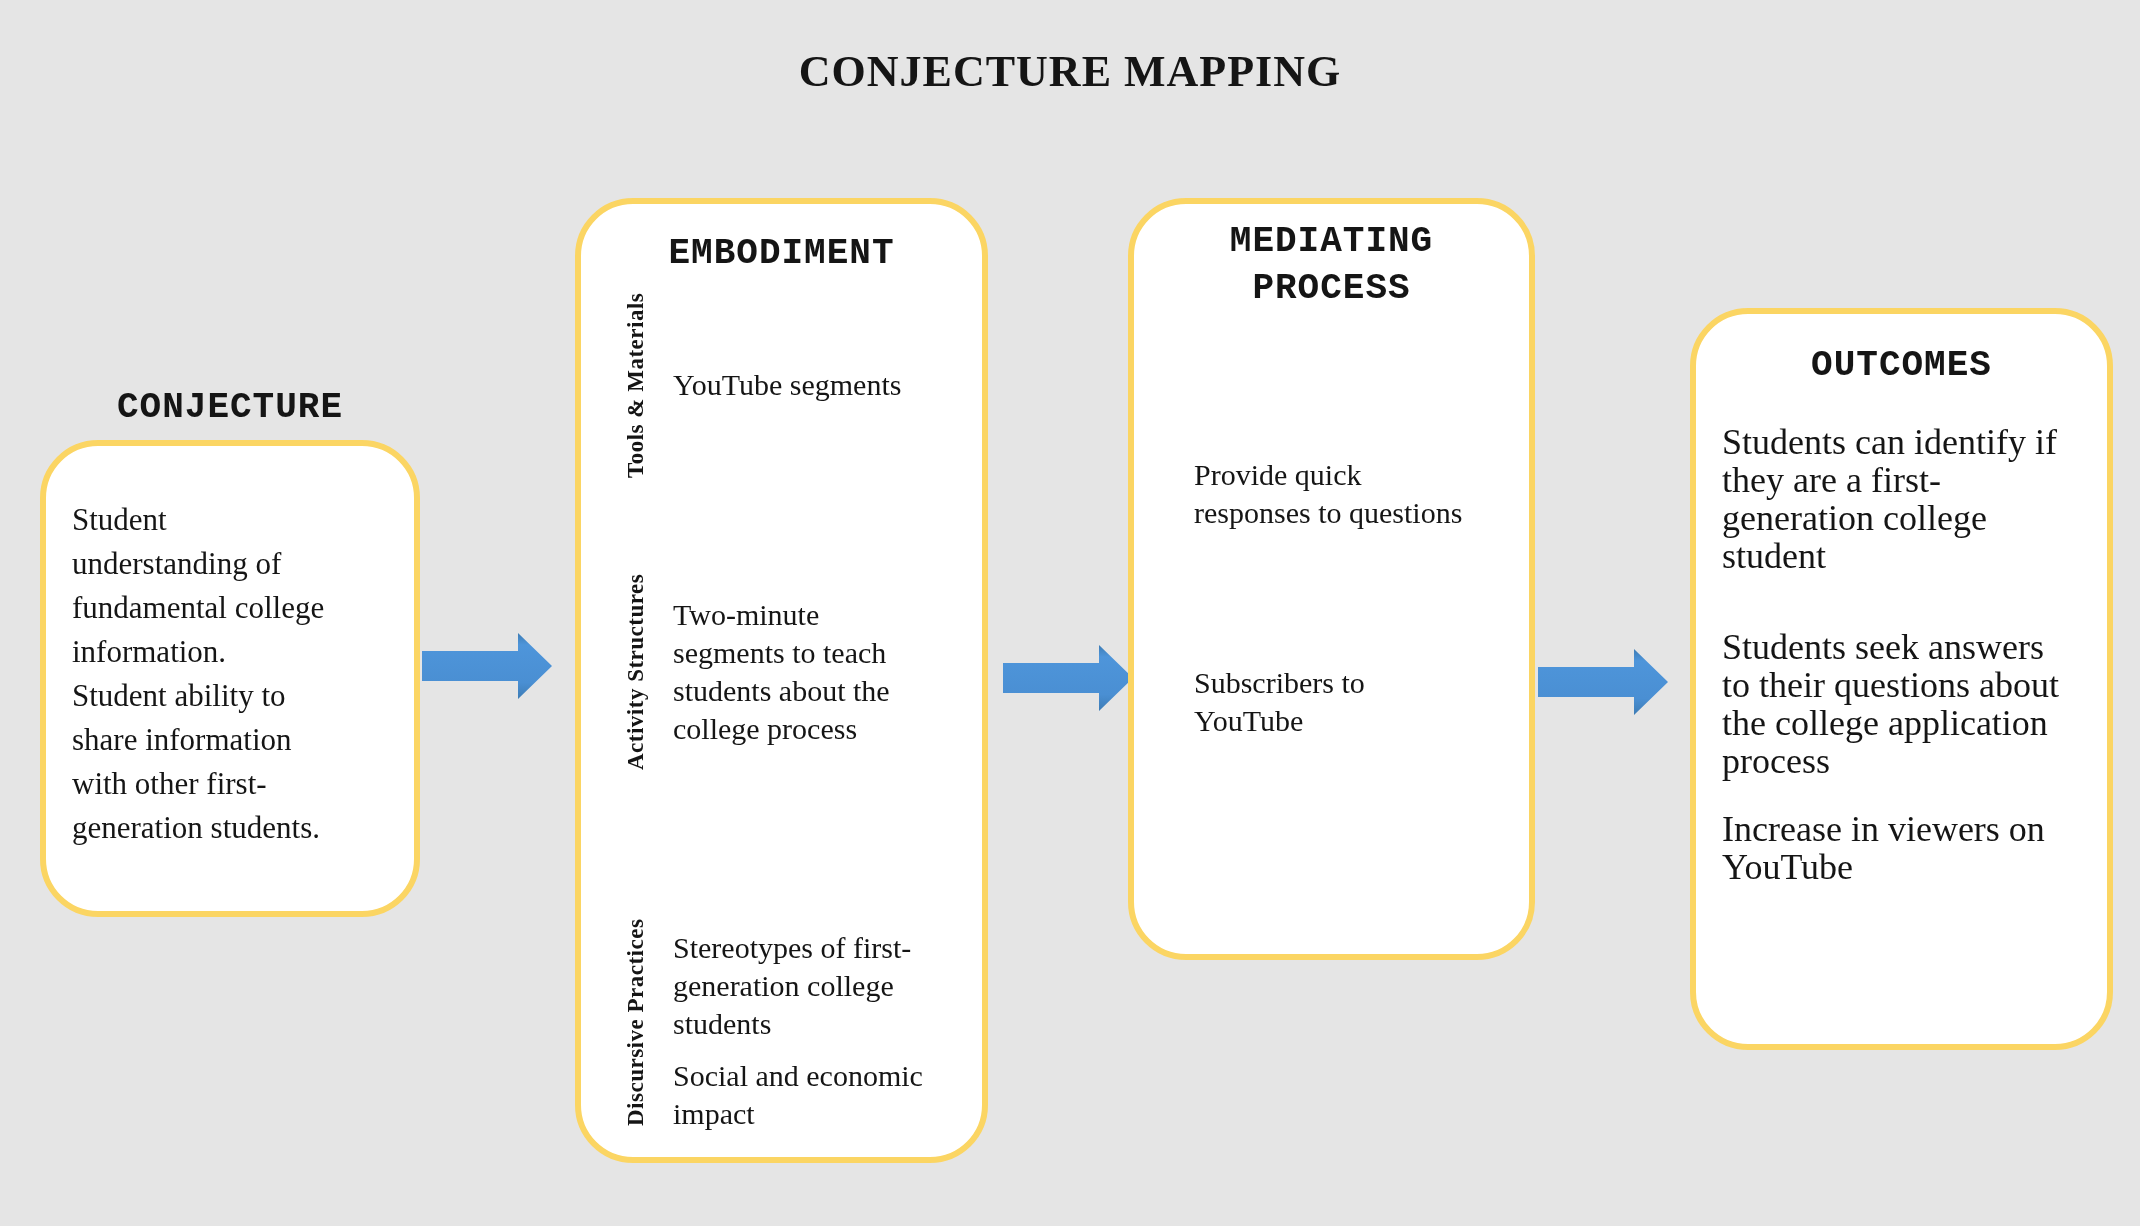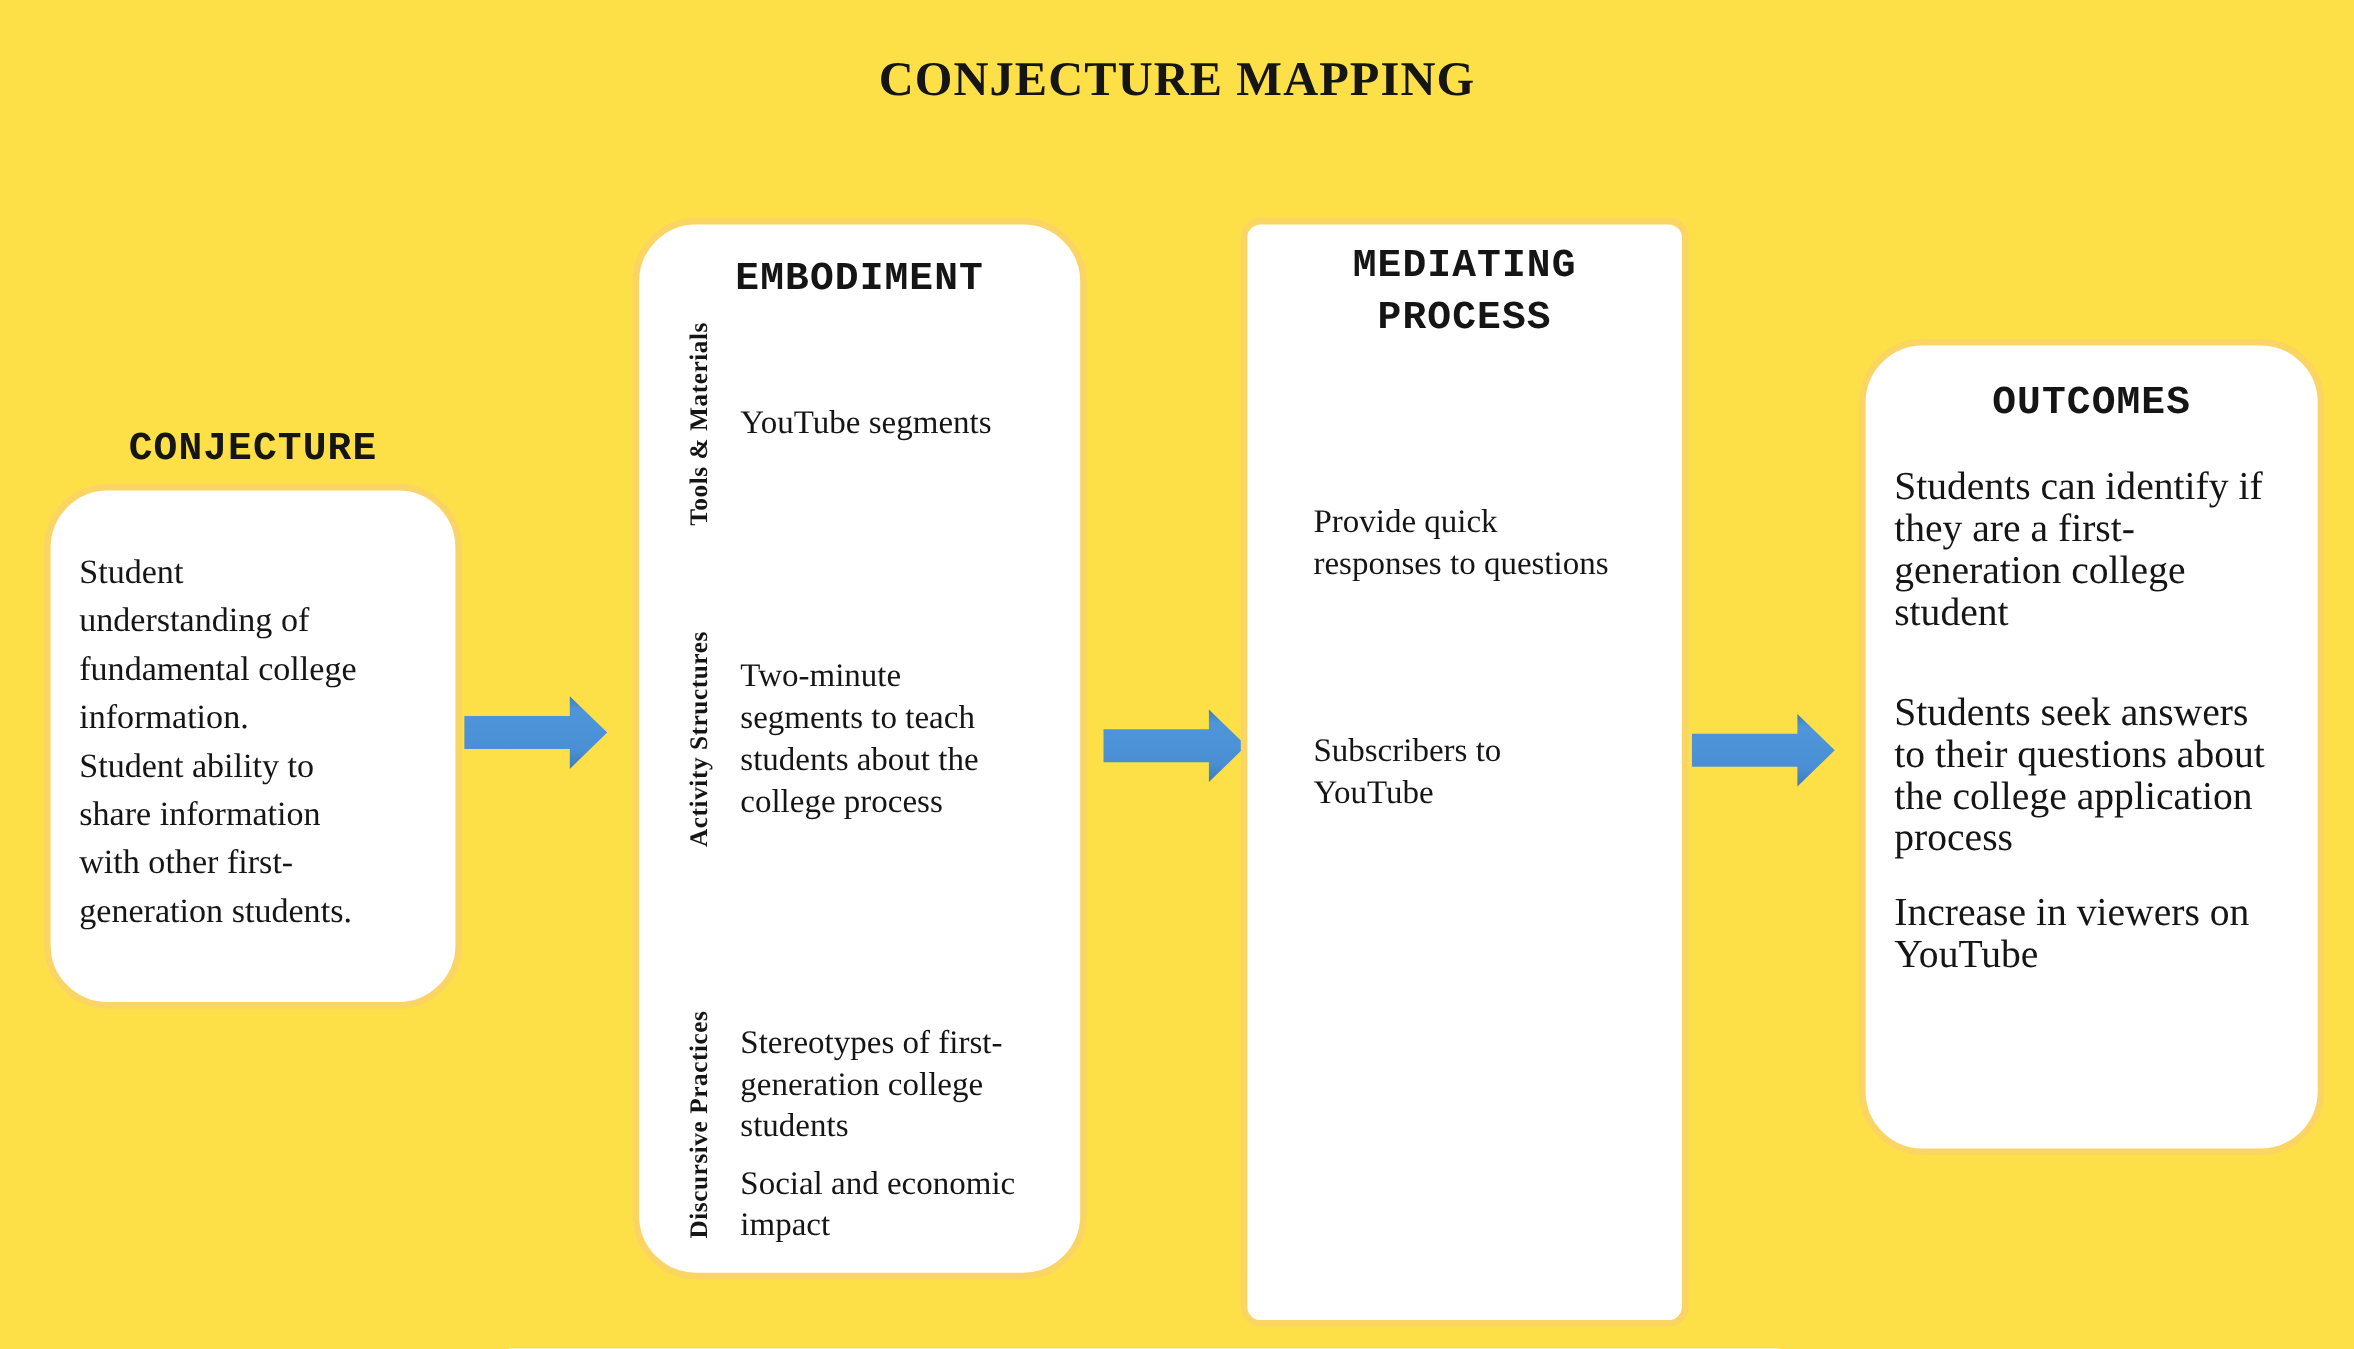--- a/index.html
+++ b/index.html
@@ -1,17 +1,17 @@
 <!DOCTYPE html>
 <html><head>
 <meta charset="utf-8">
 <style>
   html,body{margin:0;padding:0;background:#ffffff;}
   body{width:2140px;height:1226px;font-family:"Liberation Serif",serif;color:#151515;}
-  #canvas{position:relative;width:2140px;height:1226px;background:#fde047;overflow:hidden;}
+  #canvas{position:relative;width:2140px;height:1226px;background:#e5e5e5;overflow:hidden;}
 
   .page-title{
     position:absolute;left:0;top:46px;width:2140px;text-align:center;
     font-family:"Liberation Serif",serif;font-weight:bold;font-size:44px;letter-spacing:1px;
   }
 
   .box{
     position:absolute;background:#ffffff;box-sizing:border-box;
     border:6px solid #FBD563;border-radius:58px;
   }
@@ -36,21 +36,21 @@
   .vlabel{
     position:absolute;left:42px;writing-mode:vertical-rl;transform:rotate(180deg);
     text-align:center;font-weight:bold;font-size:23px;letter-spacing:0.5px;
     font-family:"Liberation Serif",serif;
   }
   .content{
     position:absolute;left:92px;width:305px;
     font-size:30px;line-height:38px;white-space:pre-line;
   }
 
-  #mediating-box{left:1128px;top:198px;width:407px;height:1008px;border-radius:18px;}
+  #mediating-box{left:1128px;top:198px;width:407px;height:762px;}
   .med-heading{position:absolute;left:0;top:14px;width:100%;}
   .med-item{position:absolute;left:60px;width:330px;font-size:30px;line-height:38px;white-space:pre-line;}
 
   #outcomes-box{left:1690px;top:308px;width:423px;height:742px;}
   .out-heading{position:absolute;left:0;top:28px;width:100%;}
   .out-item{position:absolute;left:26px;width:345px;font-size:36px;line-height:38px;white-space:pre-line;}
 
   .arrow{position:absolute;width:130px;height:70px;}
 </style>
 </head>

